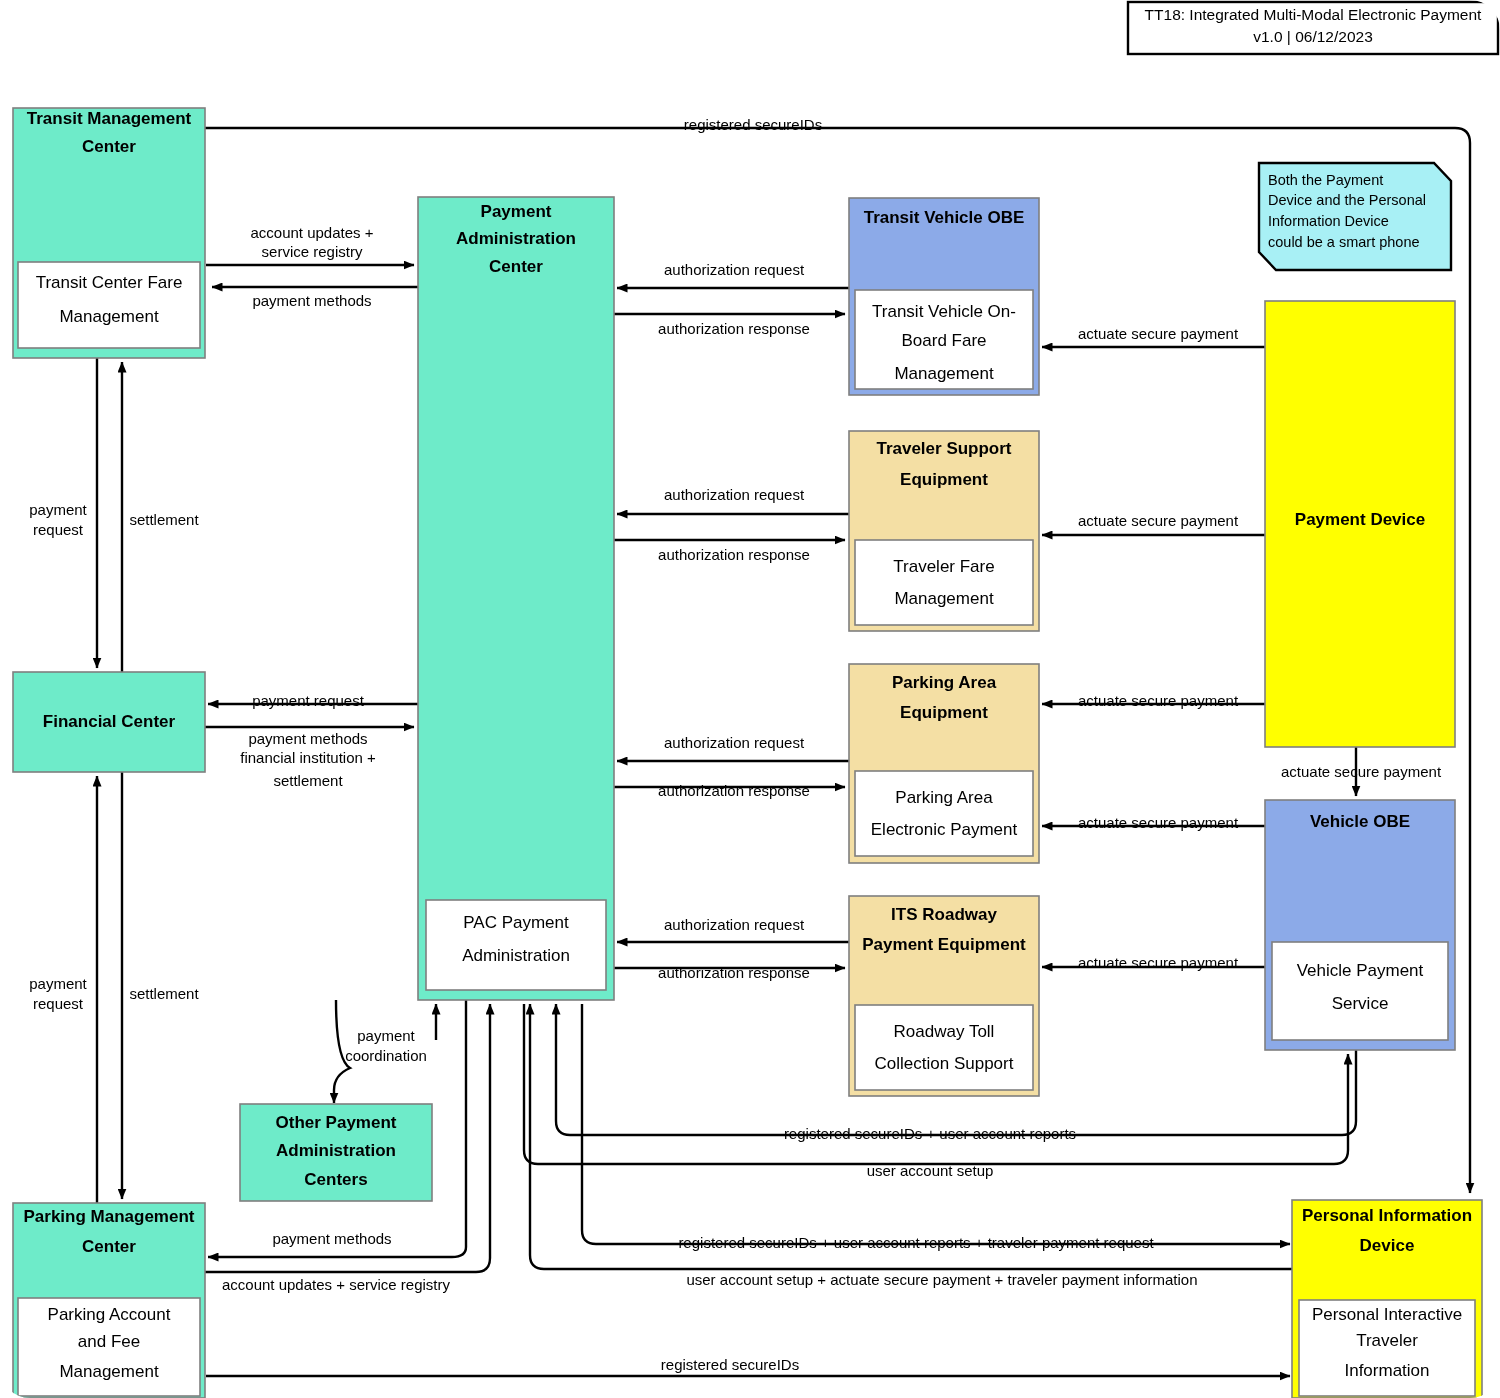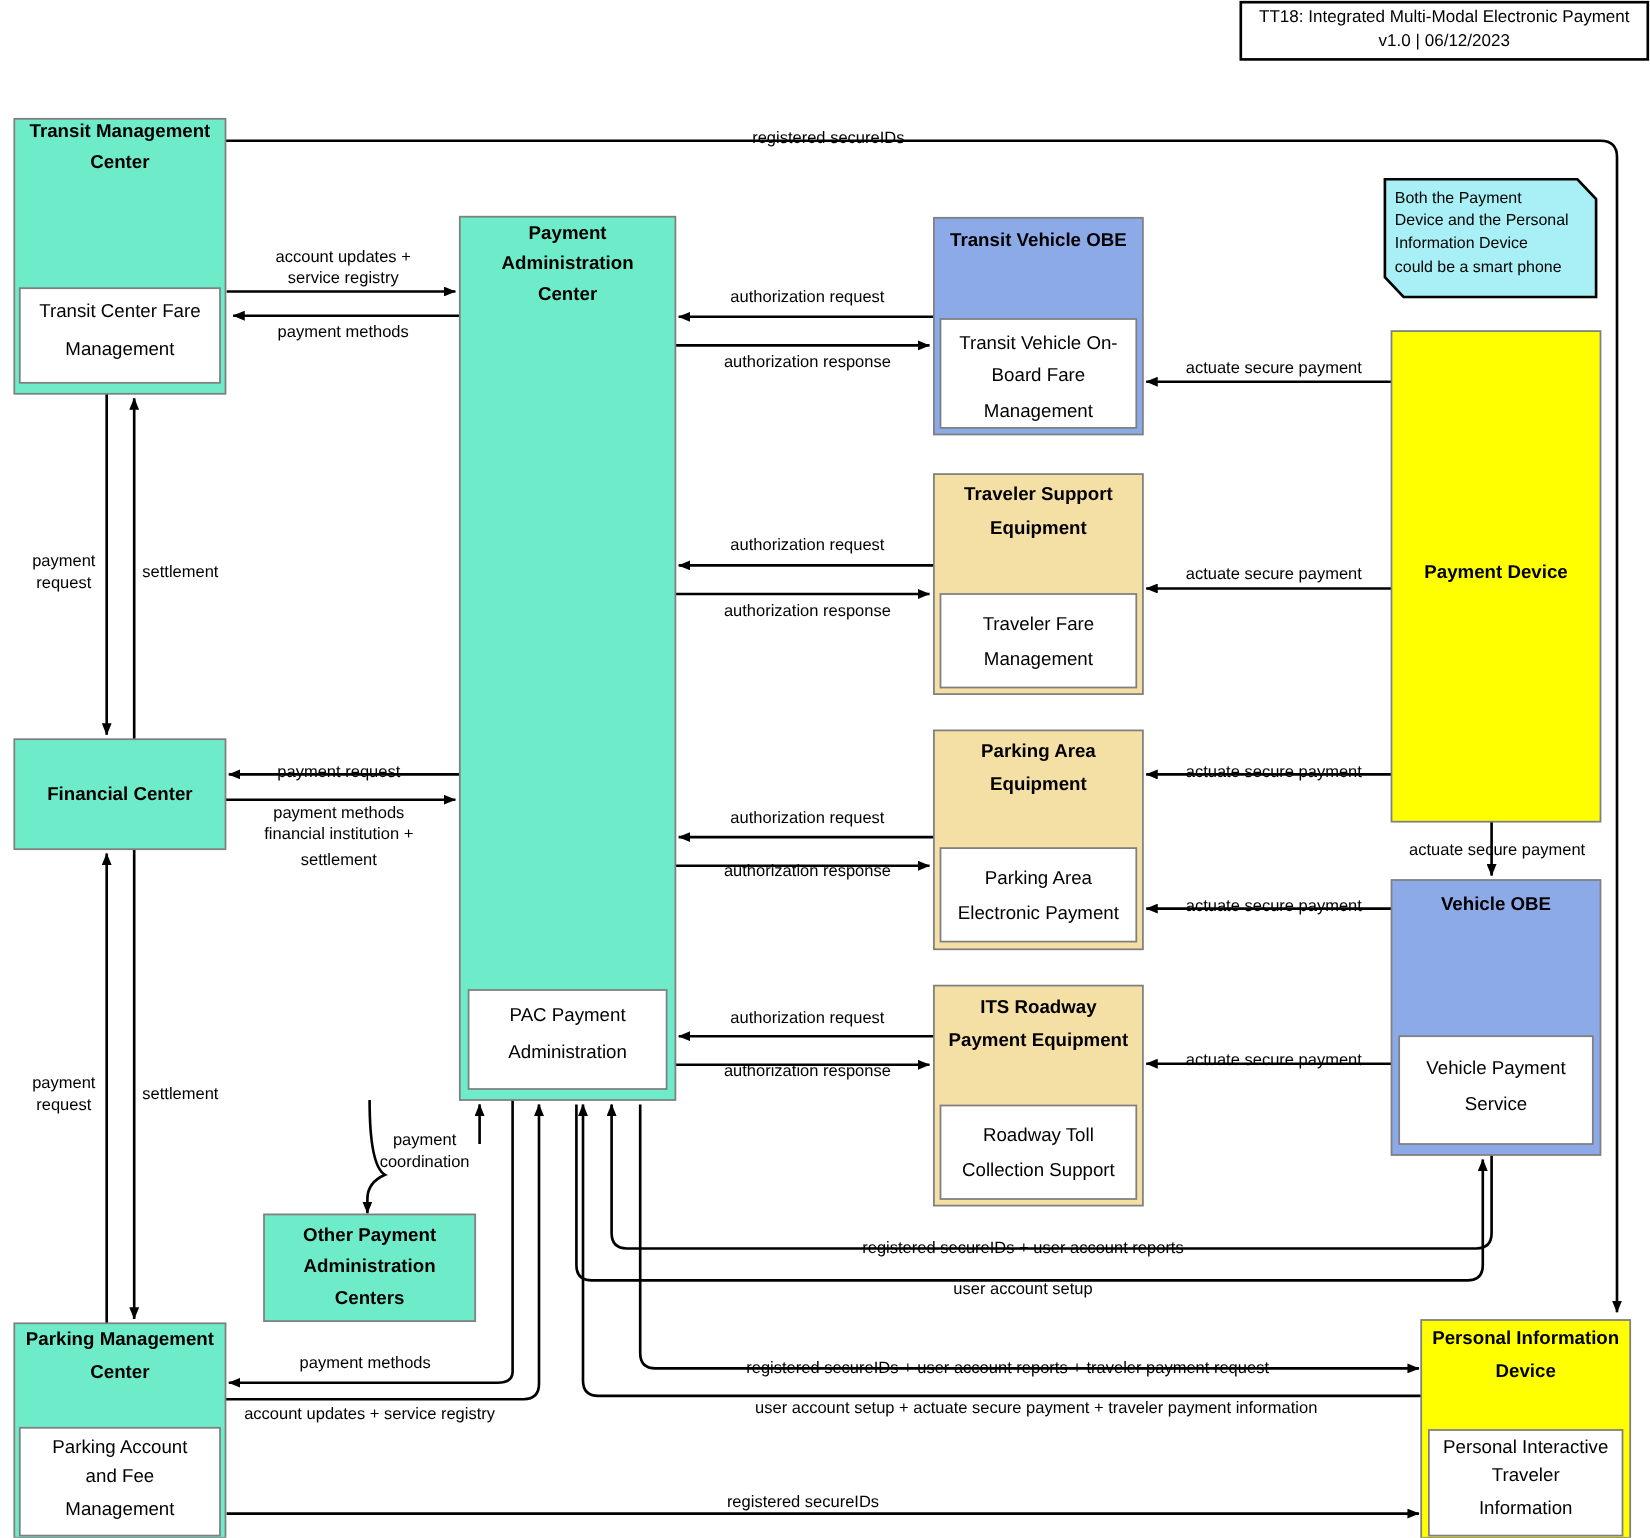--- a/index.html
+++ b/index.html
@@ -1,17 +1,17 @@
 <!DOCTYPE html>
 <html><head>
 <meta charset="utf-8">
 <style>
   html,body{margin:0;padding:0;background:#ffffff;}
   body{width:1500px;height:1398px;font-family:"Liberation Sans",sans-serif;}
-  #stage{position:relative;width:1500px;height:1398px;overflow:hidden;}
+  #stage{position:relative;width:1500px;height:1398px;overflow:hidden;border-radius:30px;}
   svg#diagram{position:absolute;left:0;top:0;width:1500px;height:1398px;}
   .edge{fill:none;stroke:#000000;stroke-width:2.4;}
   .boxline{stroke:#7f7f7f;stroke-width:1.6;}
   .innerline{stroke:#7f7f7f;stroke-width:1.6;}
   .noteline{stroke:#000000;stroke-width:2.4;}
   .ttl{font-family:"Liberation Sans",sans-serif;font-weight:bold;font-size:17px;fill:#000;}
   .sub{font-family:"Liberation Sans",sans-serif;font-weight:normal;font-size:17px;fill:#000;}
   .lbl{font-family:"Liberation Sans",sans-serif;font-weight:normal;font-size:15px;fill:#000;}
   .note{font-family:"Liberation Sans",sans-serif;font-weight:normal;font-size:14.5px;fill:#000;}
   .hdr{font-family:"Liberation Sans",sans-serif;font-weight:normal;font-size:15.5px;fill:#000;}

